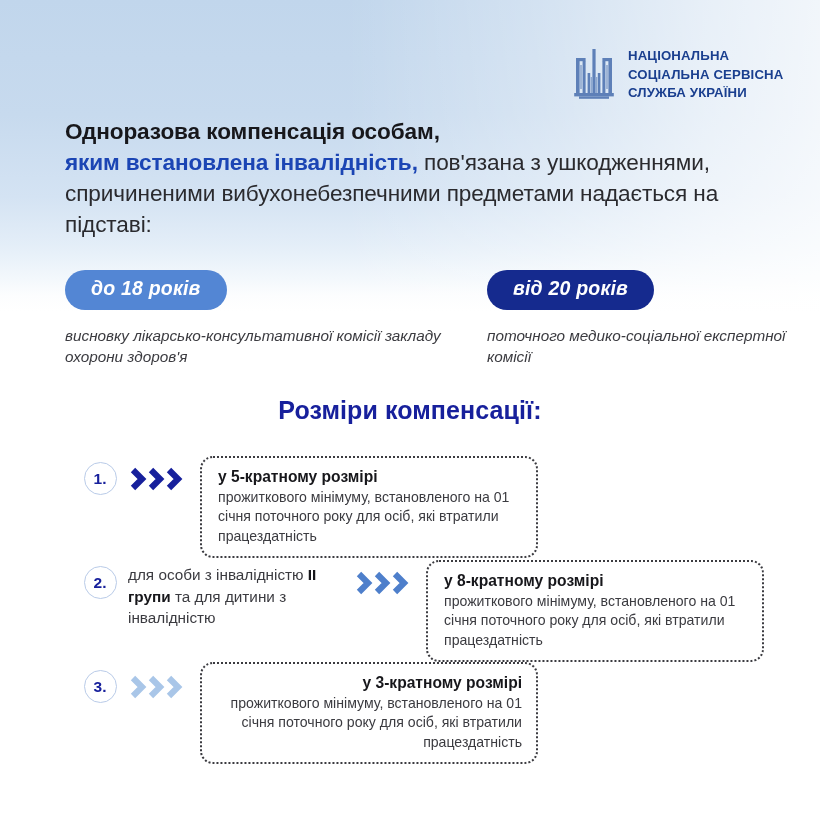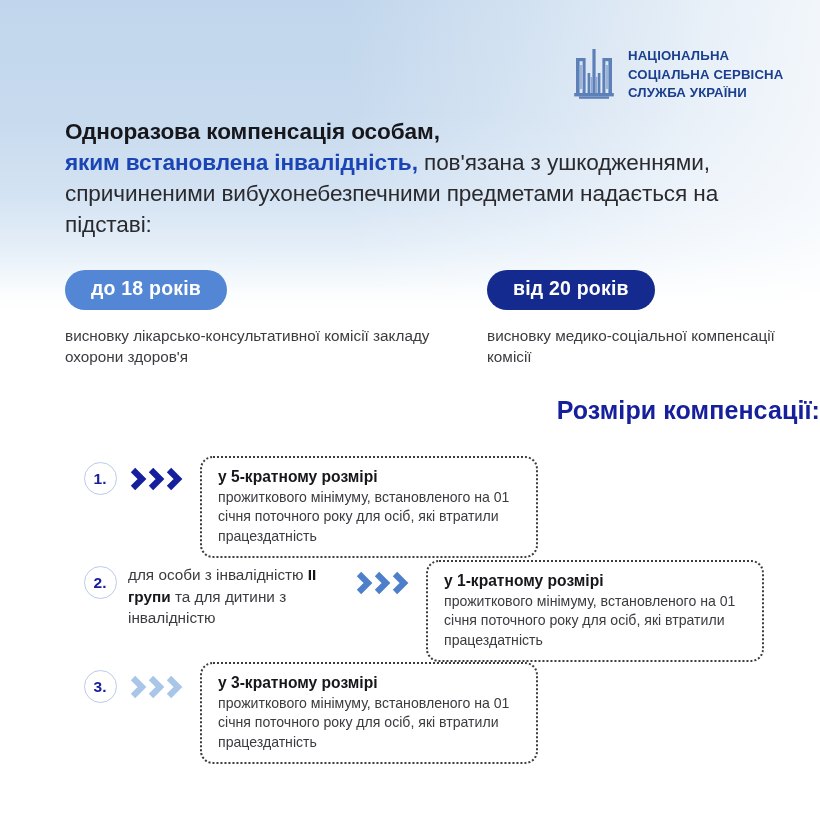--- a/index.html
+++ b/index.html
@@ -75,21 +75,21 @@
     width: 700px;
     font-size: 22.6px;
     line-height: 1.37;
     color: #2a2a2e;
     letter-spacing: -0.1px;
   }
   .heading .b-dark { font-weight: bold; color: #17171b; margin-top: 32px; }
   .heading .b-blue { font-weight: bold; color: #1b45b4; text-align: right; }
 
   
-  .age-col { position: absolute; }
+  .age-col { position: absolute; font-style: italic; }
   .age-col.left  { top: 270px; left: 65px;  width: 390px; }
   .age-col.right { top: 270px; left: 487px; width: 300px; }
 
   .pill {
     display: inline-block;
     border-radius: 22px;
     color: #ffffff;
     font-size: 19.5px;
     font-weight: bold;
     letter-spacing: 0.2px;
@@ -105,21 +105,21 @@
     line-height: 1.40;
     color: #3b3b40;
   }
 
   
   .section-title {
     position: absolute;
     top: 396px;
     left: 0;
     width: 820px;
-    text-align: right;
+    text-align: center;
     font-size: 25px;
     font-weight: bold;
     color: #17209c;
     letter-spacing: 0.1px;
   }
 
   
   .rows { position: absolute; top: 452px; left: 0; width: 820px; }
   .row {
     position: relative;
@@ -192,21 +192,21 @@
     line-height: 1.3;
     margin-bottom: 1px;
   }
   .box-body {
     font-size: 14.1px;
     line-height: 1.36;
     color: #3b3b40;
   }
   .r1 .box { margin-top: 4px; }
   .r2 .box { margin-top: 4px; }
-  .r3 .box { margin-top: 2px; }
+  .r3 .box { margin-top: 2px; text-align: right; }
 </style>
 </head>
 <body>
 
 <div class="page">
 <div class="content">
 
   <div class="logo-block">
     <span>
       <svg class="logo-mark" viewBox="0 0 46 56" xmlns="http://www.w3.org/2000/svg">
@@ -241,21 +241,21 @@
     <span class="b-blue">яким встановлена інвалідність,</span><span> пов'язана з ушкодженнями, спричиненими вибухонебезпечними предметами надається на підставі:</span>
   </div>
 
   <div class="age-col left">
     <div class="pill light">до 18 років</div>
     <div class="age-desc">висновку лікарсько-консультативної комісії закладу охорони здоров'я</div>
   </div>
 
   <div class="age-col right">
     <div class="pill dark">від 20 років</div>
-    <div class="age-desc">висновку медико-соціальної компенсації комісії</div>
+    <div class="age-desc">поточного медико-соціальної експертної комісії</div>
   </div>
 
   <div class="section-title">Розміри компенсації:</div>
 
   <div class="rows">
 
     <div class="row r1">
       <div class="num-cell">
         <div class="num-circle">1.</div>
       </div>
@@ -282,21 +282,21 @@
       <div class="chev">
         <svg width="56" height="26" viewBox="0 0 56 26" xmlns="http://www.w3.org/2000/svg">
           <g fill="none" stroke="#4e7fcb" stroke-width="6.2" stroke-linecap="butt" stroke-linejoin="miter">
             <polyline points="3,4 12,13 3,22"></polyline>
             <polyline points="21,4 30,13 21,22"></polyline>
             <polyline points="39,4 48,13 39,22"></polyline>
           </g>
         </svg>
       </div>
       <div class="box">
-        <div class="box-title">у 1-кратному розмірі</div>
+        <div class="box-title">у 8-кратному розмірі</div>
         <div class="box-body">прожиткового мінімуму, встановленого на 01 січня поточного року для осіб, які втратили працездатність</div>
       </div>
     </div>
 
     <div class="row r3">
       <div class="num-cell">
         <div class="num-circle">3.</div>
       </div>
       <div class="chev">
         <svg width="56" height="26" viewBox="0 0 56 26" xmlns="http://www.w3.org/2000/svg">

